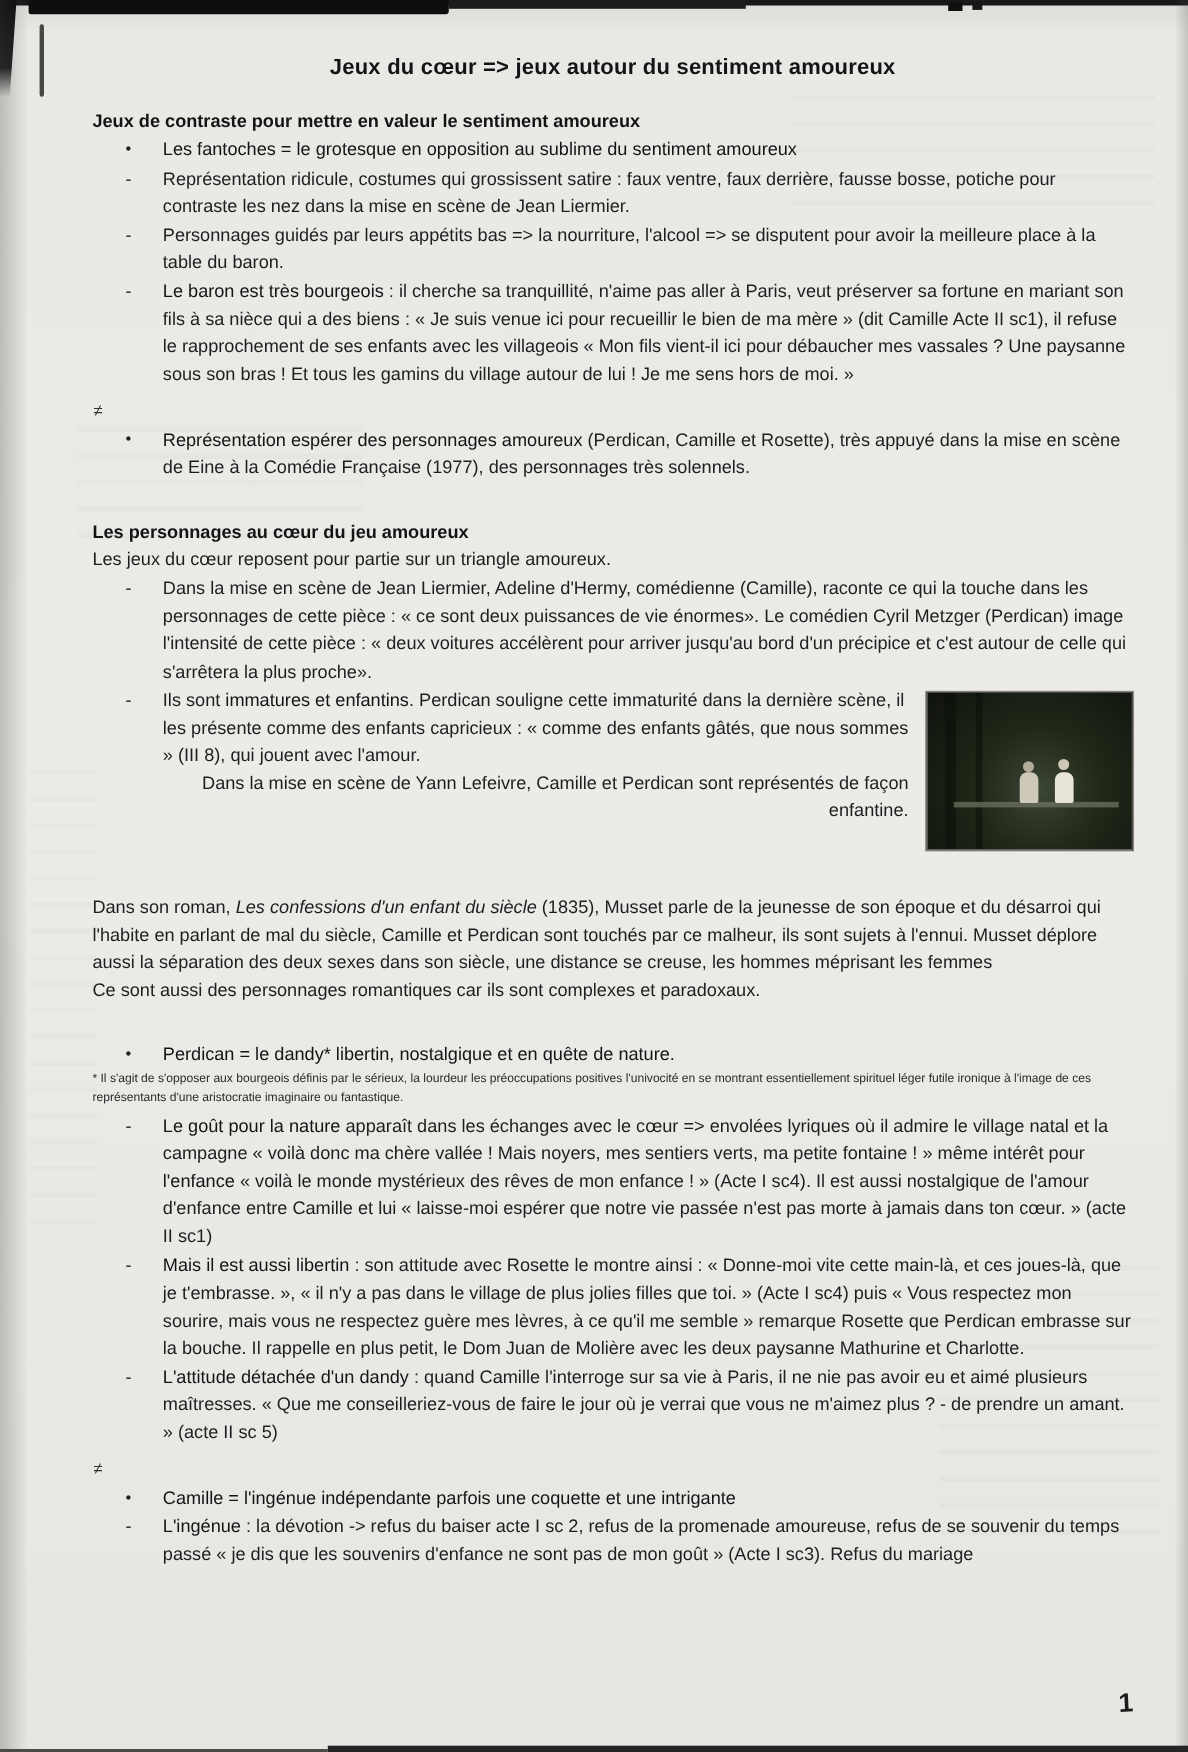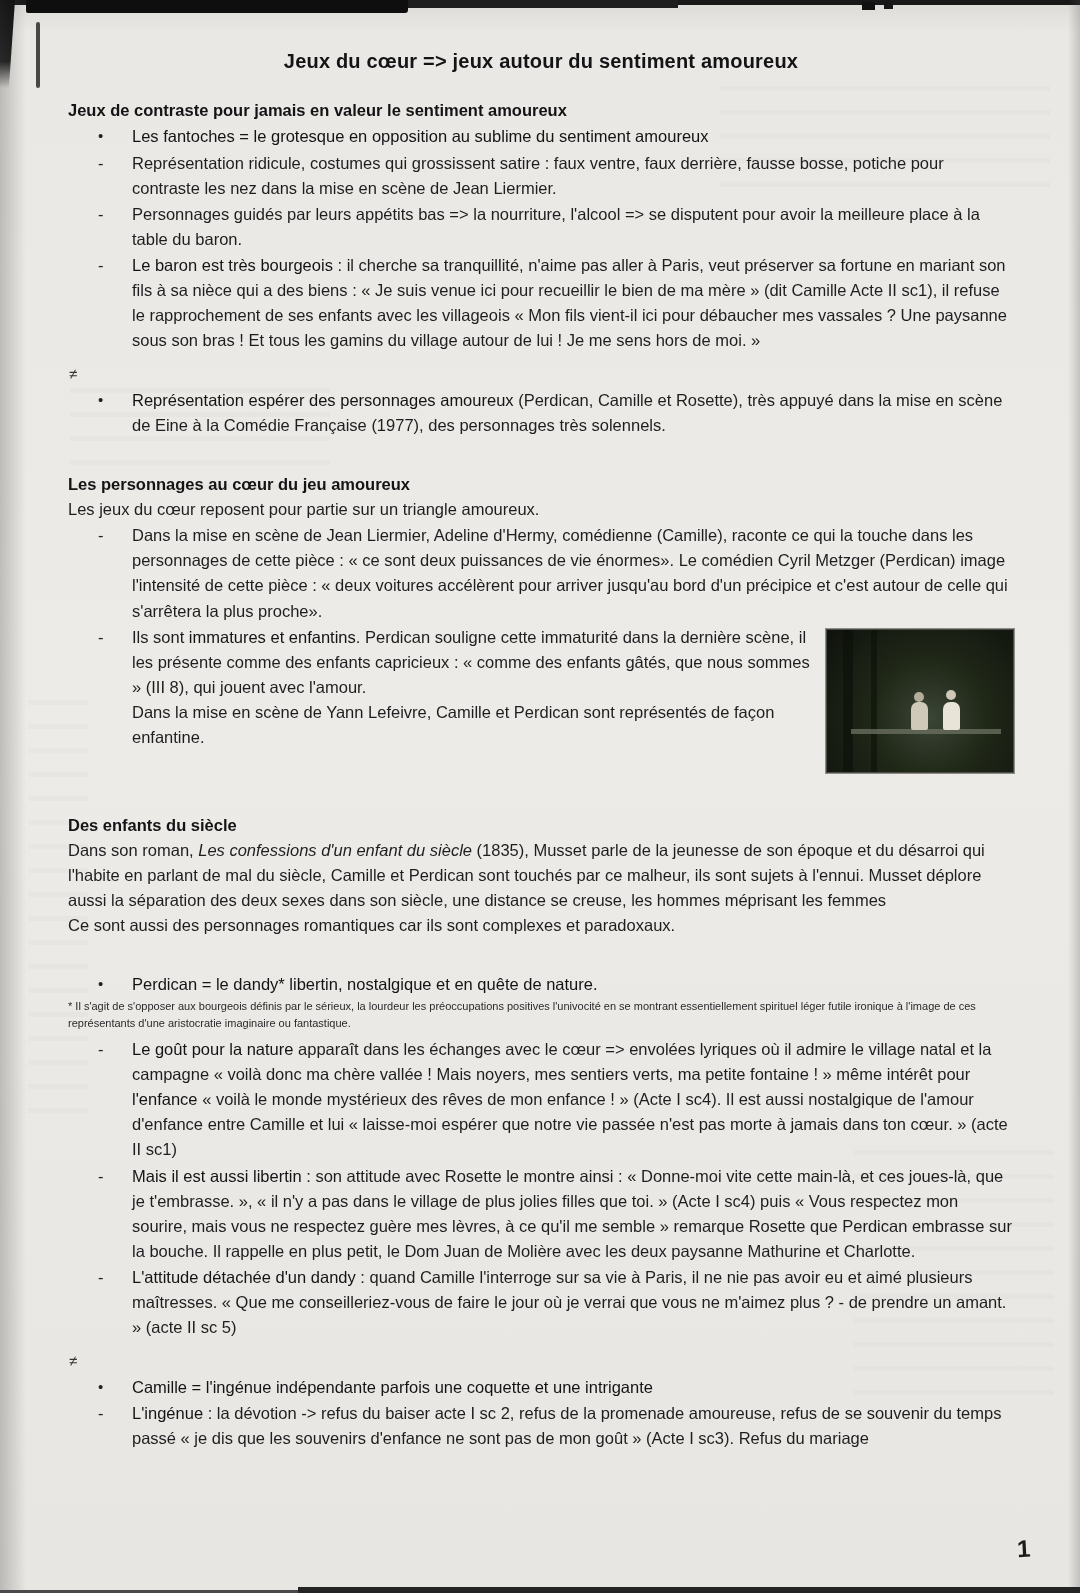--- a/index.html
+++ b/index.html
@@ -2,31 +2,31 @@
 <html><head>
 <meta charset="utf-8">
 <style>
   html,body { margin:0; padding:0; background:#8a8a8a; }
   .page {
     position:relative; width:1080px; height:1593px; overflow:hidden;
     background:linear-gradient(180deg,#dcdad6 0%,#eae8e4 2%,#edebe7 45%,#e8e6e2 100%);
     font-family:"Liberation Sans", sans-serif;
     color:#1e1e20; font-size:16.5px; line-height:1.52;
   }
-  .content { position:absolute; left:68px; top:42px; width:946px; }
+  .content { position:absolute; left:84px; top:42px; width:946px; }
   .title { text-align:center; font-size:20px; font-weight:700; letter-spacing:.2px; margin:4px 0 22px 0; color:#141416; }
   .h { font-weight:700; color:#141416; }
   .sec { margin-top:34px; }
   .row { display:flex; margin:1px 0; padding-left:30px; }
   .marker { flex:none; width:34px; color:#222; }
   .bullet .marker { font-size:15px; padding-top:1px; }
   .txt { flex:1; min-width:0; }
   .b { font-weight:400; color:#141416; }
   .i { font-style:italic; }
-  .blockline { display:block; }
+  .blockline { display:block;text-align:right; }
   .neq { margin:10px 0 2px 1px; font-size:15px; color:#333; }
   .footnote { font-size:11px; line-height:1.55; margin:1px 0 5px 0; color:#2a2a2c; }
   .pagenum { position:absolute; right:50px; bottom:26px; font-size:24px; font-weight:700; color:#1c1c1e; transform:rotate(-3deg); }
 
   
   .photo { float:right; width:186px; height:142px; margin:4px 0 6px 16px;
     background:radial-gradient(circle at 55% 62%, #3c4636 0%, #202818 42%, #0f120d 100%);
     border:1px solid #4a4a46; box-shadow:0 0 0 1px #8e8c86; position:relative; overflow:hidden; }
   .ph-tree { position:absolute; top:0; bottom:0; width:10px; background:rgba(10,14,8,.55); }
   .ph-tree.t1 { left:16px; } .ph-tree.t2 { left:44px; width:6px; }
@@ -77,21 +77,21 @@
   <div class="art ghost g1"></div>
   <div class="art ghost g2"></div>
   <div class="art ghost g3"></div>
   <div class="art ghost g4"></div>
 
   <div class="content">
 
     <div class="title">Jeux du cœur =&gt; jeux autour du sentiment amoureux</div>
 
     <section>
-      <div class="h">Jeux de contraste pour jamais en valeur le sentiment amoureux</div>
+      <div class="h">Jeux de contraste pour mettre en valeur le sentiment amoureux</div>
 
       <div class="row bullet">
         <span class="marker">•</span>
         <span class="txt b">Les fantoches = le grotesque en opposition au sublime du sentiment amoureux</span>
       </div>
 
       <div class="row dash">
         <span class="marker">-</span>
         <span class="txt">Représentation ridicule, costumes qui grossissent satire : faux ventre, faux derrière, fausse bosse, potiche pour contraste les nez dans la mise en scène de Jean Liermier.</span>
       </div>
@@ -135,21 +135,20 @@
             <span class="ph-head h1"></span>
             <span class="ph-head h2"></span>
           </span>
           <span>Ils sont </span><span class="b">immatures et enfantins</span><span>. Perdican souligne cette immaturité dans la dernière scène, il les présente comme des enfants capricieux : « comme des enfants gâtés, que nous sommes » (III 8), qui jouent avec l'amour.</span>
           <span class="blockline">Dans la mise en scène de Yann Lefeivre, Camille et Perdican sont représentés de façon enfantine.</span>
         </span>
       </div>
     </section>
 
     <section class="sec">
-      <div class="h">Des enfants du siècle</div>
       <div><span>Dans son roman, </span><span class="i">Les confessions d'un enfant du siècle</span><span> (1835), Musset parle de la jeunesse de son époque et du désarroi qui l'habite en parlant de mal du siècle, Camille et Perdican sont touchés par ce malheur, ils sont sujets à l'ennui. Musset déplore aussi la séparation des deux sexes dans son siècle, une distance se creuse, les hommes méprisant les femmes</span></div>
       <div>Ce sont aussi des personnages romantiques car ils sont complexes et paradoxaux.</div>
     </section>
 
     <section class="sec">
       <div class="row bullet">
         <span class="marker">•</span>
         <span class="txt b">Perdican = le dandy* libertin, nostalgique et en quête de nature.</span>
       </div>
       <div class="footnote">* Il s'agit de s'opposer aux bourgeois définis par le sérieux, la lourdeur les préoccupations positives l'univocité en se montrant essentiellement spirituel léger futile ironique à l'image de ces représentants d'une aristocratie imaginaire ou fantastique.</div>

